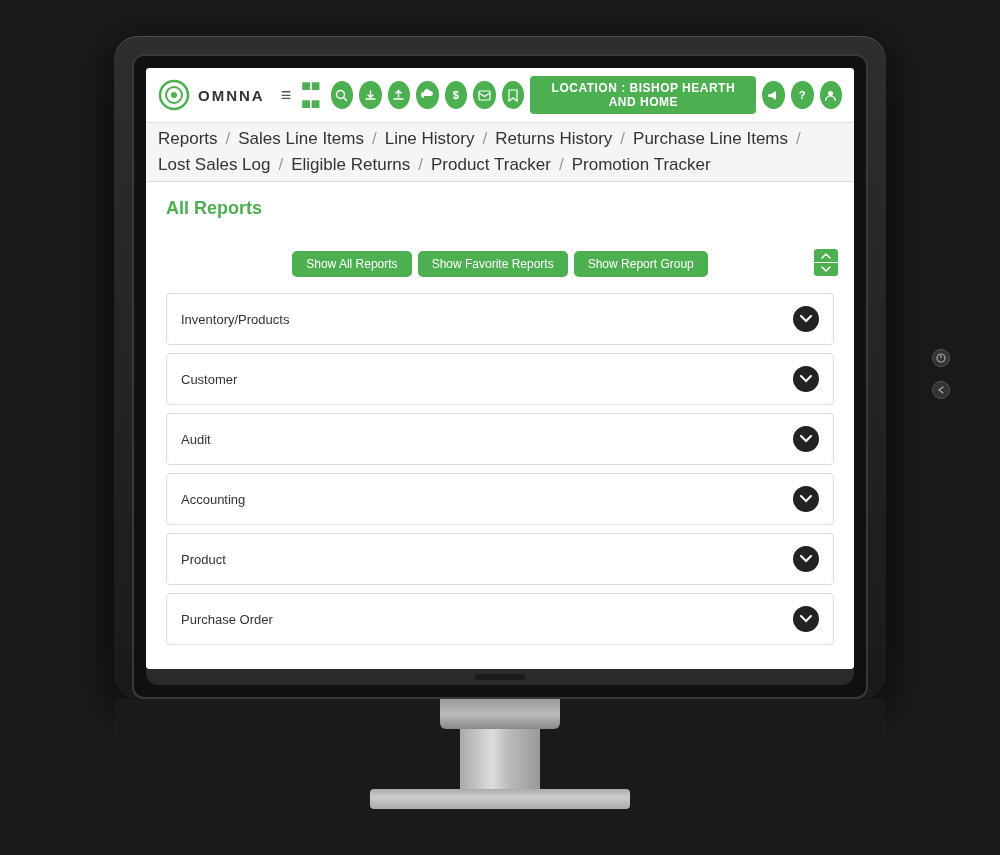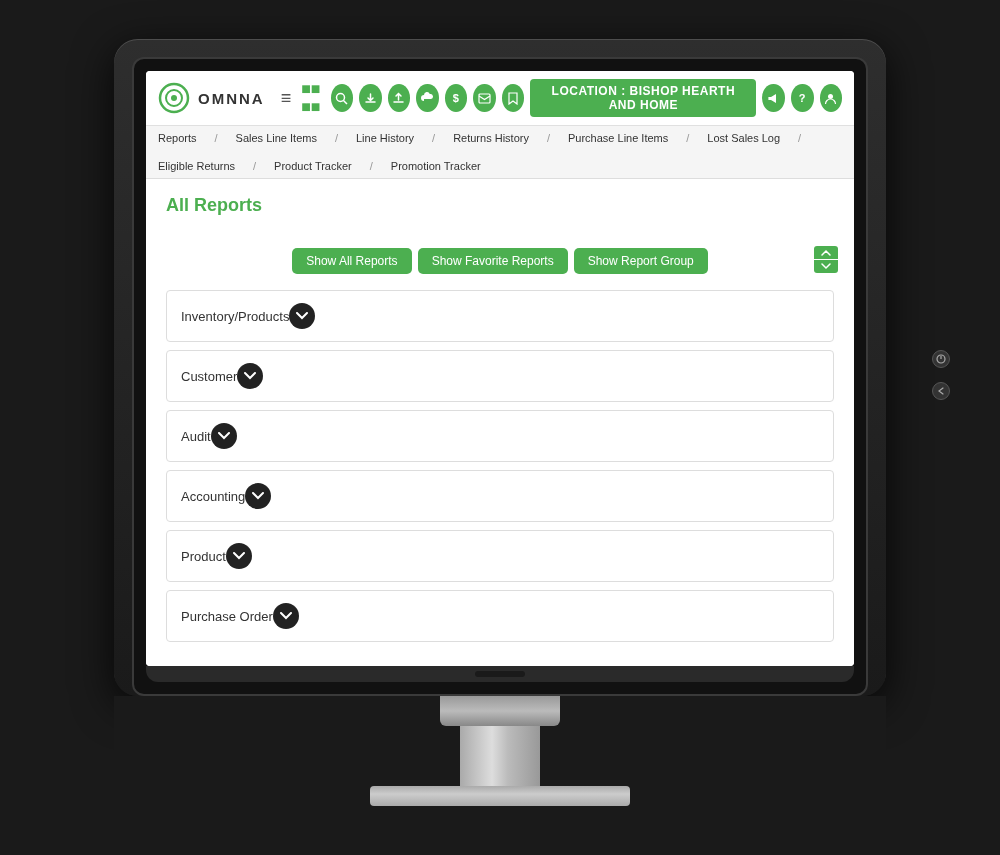--- a/index.html
+++ b/index.html
@@ -108,22 +108,22 @@
     }
 
     
     .breadcrumb-bar {
       background: #f5f5f5;
       padding: 6px 12px;
       border-bottom: 1px solid #ddd;
       display: flex;
       flex-wrap: wrap;
       align-items: flex-start;
-      gap: 16px;
-      font-size: 11px;
+      gap: 6px;
+      font-size: 17px;
       color: #555;
     }
 
     .breadcrumb-item {
       color: #333;
       cursor: pointer;
     }
 
     .breadcrumb-sep {
       color: #999;
@@ -160,21 +160,21 @@
       cursor: pointer;
       font-weight: 500;
     }
 
     .report-group {
       border: 1px solid #ddd;
       border-radius: 4px;
       margin-bottom: 8px;
       display: flex;
       align-items: center;
-      justify-content: flex-start;
+      justify-content: space-between;
       padding: 12px 14px;
       background: #fff;
       cursor: pointer;
     }
 
     .report-group-label {
       font-size: 13px;
       color: #333;
       font-weight: 500;
     }

